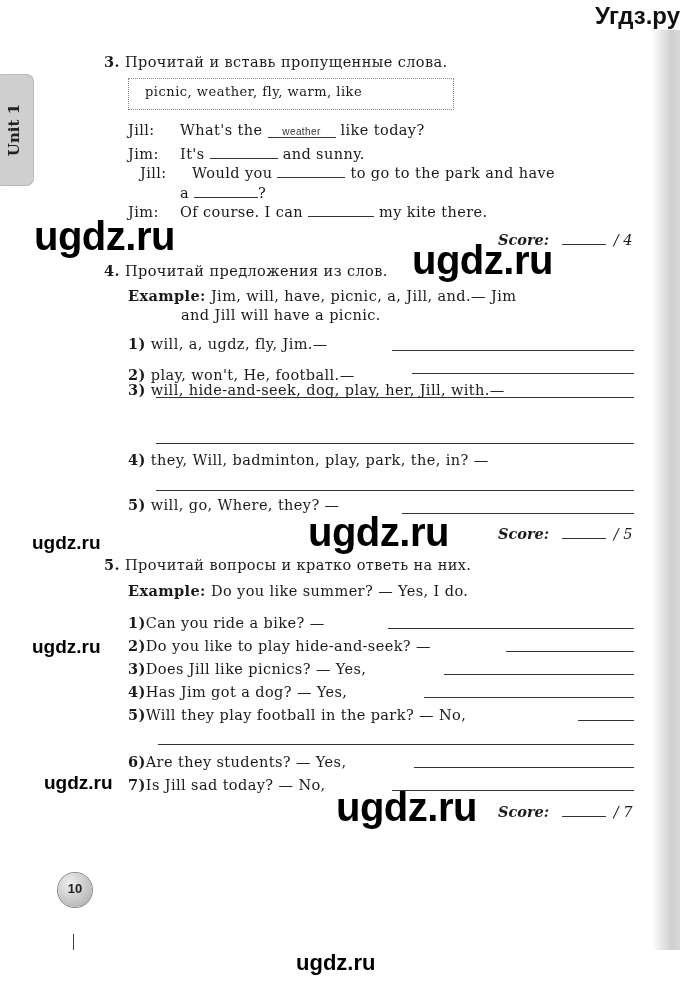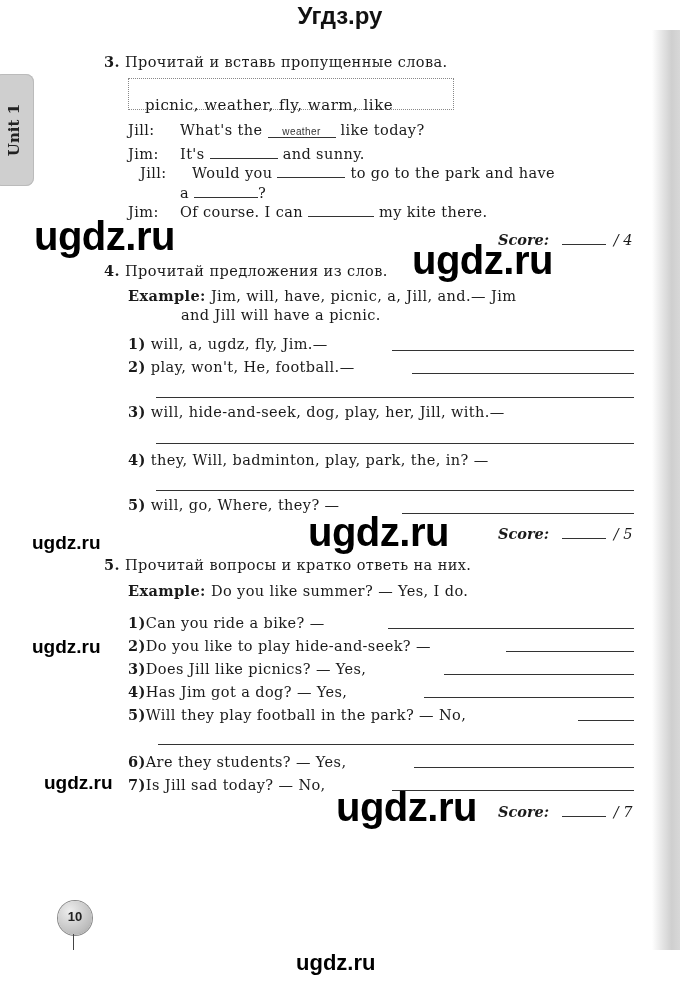--- a/index.html
+++ b/index.html
@@ -1,39 +1,39 @@
 <!DOCTYPE html>
 <html><head>
 <meta charset="utf-8">
 <style>
   html, body { margin:0; padding:0; }
   body { width:680px; height:981px; background:#fff; position:relative; overflow:hidden;
          font-family:"DejaVu Serif","Liberation Serif",serif; color:#1a1a1a; }
   .abs { position:absolute; white-space:nowrap; }
-  .site-title { left:0; width:680px; top:2px; text-align:center; font-family:"Liberation Sans",sans-serif;
+  .site-title { left:0; width:680px; top:2px; text-align:right; font-family:"Liberation Sans",sans-serif;
                 font-weight:bold; font-size:24px; color:#111; }
   .page-edge { position:absolute; left:652px; top:30px; width:28px; height:920px;
                background:linear-gradient(to right,#ffffff 0%,#e6e6e6 35%,#cfcfcf 70%,#d8d8d8 100%); }
   .unit-tab { position:absolute; left:-6px; top:74px; width:40px; height:112px; border-radius:8px;
               background:#cfcfcf; box-shadow:inset 0 0 0 1px #bbb; }
   .unit-tab span { position:absolute; left:50%; top:50%; transform:translate(-50%,-50%) rotate(-90deg);
                    font-family:"DejaVu Serif",serif; font-weight:bold; font-size:15px; color:#222; white-space:nowrap; }
   .txt { font-size:14.5px; letter-spacing:0.4px; }
   .num { font-weight:bold; }
   .bold { font-weight:bold; }
   .blank { display:inline-block; border-bottom:1px solid #333; height:14px; vertical-align:baseline; }
   .line { position:absolute; height:0; border-top:1px solid #333; }
   .word-box { position:absolute; left:128px; top:78px; width:324px; height:30px;
               border:1px dotted #888; }
-  .word-box span { position:absolute; left:16px; top:5px; font-size:15px; letter-spacing:0.5px;margin-top:12px; }
+  .word-box span { position:absolute; left:16px; top:5px; font-size:13px; letter-spacing:0.5px; }
   .handwritten { font-family:"Liberation Sans",sans-serif; font-size:10px; color:#333; }
   .wm-big { font-family:"Liberation Sans",sans-serif; font-weight:bold; color:#000; font-size:40px; letter-spacing:-0.5px; }
   .wm-small { font-family:"Liberation Sans",sans-serif; font-weight:bold; color:#000; font-size:19px; }
   .score { font-size:14.5px;font-style:italic; }
-  .balloon { position:absolute; left:58px; top:901px; width:34px; height:34px; border-radius:50%;
+  .balloon { position:absolute; left:58px; top:873px; width:34px; height:34px; border-radius:50%;
              background:radial-gradient(circle at 35% 30%,#eee,#bdbdbd 70%,#999); box-shadow:0 0 0 1px #888; }
   .balloon span { position:absolute; left:0; right:0; top:8px; text-align:center; font-family:"Liberation Sans",sans-serif;
                   font-weight:bold; font-size:13px; color:#222; }
   .balloon-string { position:absolute; left:73px; top:934px; width:6px; height:16px; border-left:1.5px solid #444; }
 </style>
 </head>
 <body>
 
 <div class="abs site-title">Угдз.ру</div>
 <div class="page-edge"></div>
@@ -88,28 +88,28 @@
   <span>Jim, will, have, picnic, a, Jill, and.— Jim</span>
 </div>
 <div class="abs txt" style="left:181px;top:307px;">and Jill will have a picnic.</div>
 
 <div class="abs txt" style="left:128px;top:335px;">
   <span class="num">1)</span>
   <span>will, a, ugdz, fly, Jim.—</span>
 </div>
 <div class="line" style="left:392px;top:350px;width:242px;"></div>
 
-<div class="abs txt" style="left:128px;top:358px;">
+<div class="abs txt" style="left:128px;top:366px;">
   <span class="num">2)</span>
   <span>play, won't, He, football.—</span>
 </div>
 <div class="line" style="left:412px;top:373px;width:222px;"></div>
 <div class="line" style="left:156px;top:397px;width:478px;"></div>
 
-<div class="abs txt" style="left:128px;top:403px;">
+<div class="abs txt" style="left:128px;top:381px;">
   <span class="num">3)</span>
   <span>will, hide-and-seek, dog, play, her, Jill, with.—</span>
 </div>
 <div class="line" style="left:156px;top:443px;width:478px;"></div>
 
 <div class="abs txt" style="left:128px;top:451px;">
   <span class="num">4)</span>
   <span>they, Will, badminton, play, park, the, in? —</span>
 </div>
 <div class="line" style="left:156px;top:490px;width:478px;"></div>

